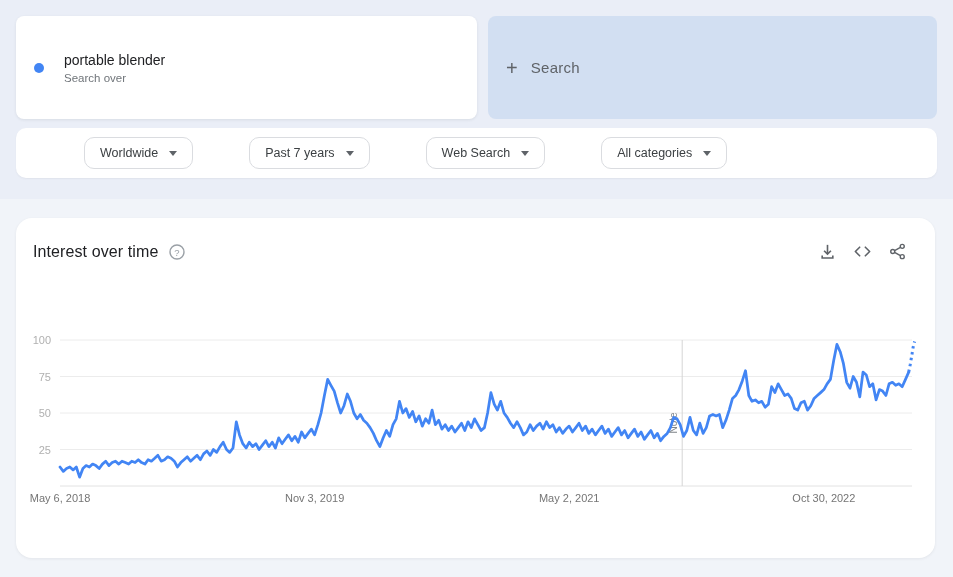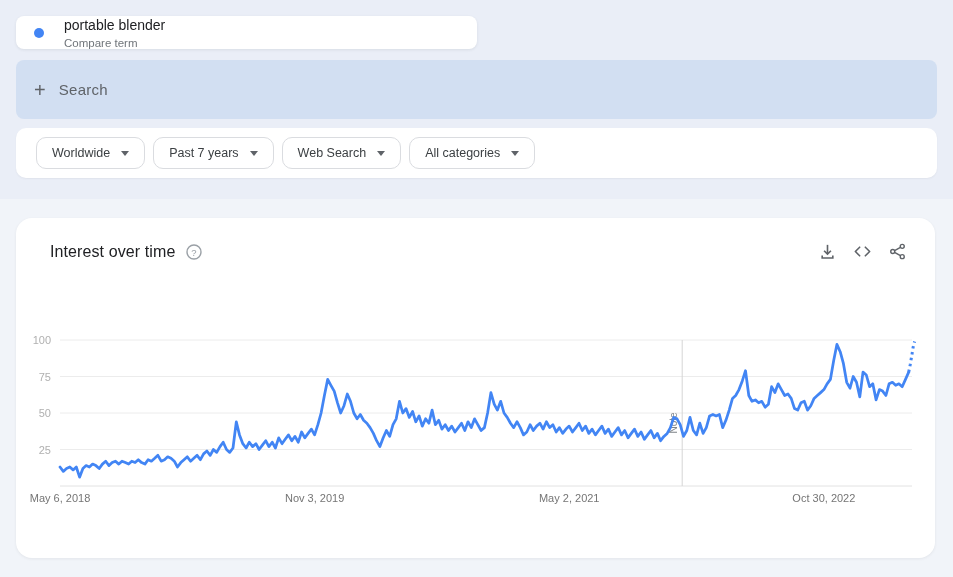--- a/index.html
+++ b/index.html
@@ -4,21 +4,21 @@
 <style>
   * { margin:0; padding:0; box-sizing:border-box; }
   html,body { width:953px; height:577px; }
   body {
     font-family:"Liberation Sans", sans-serif;
     background:#f1f4f9;
     overflow:hidden;
     position:relative;
   }
   .top-section { background:#eaeef7; padding:16px 16px 21px 16px; }
-  .term-row { display:flex; gap:11px; height:103px;flex-direction:column; }
+  .term-row { display:flex; gap:11px; height:103px; }
   .card { border-radius:8px; }
   .search-card {
     width:461px; background:#ffffff;
     box-shadow:0 1px 3px rgba(60,64,67,.10);
     display:flex; align-items:center; padding-left:18px; gap:20px;
   }
   .series-dot { width:10px; height:10px; border-radius:50%; background:#4285f4; flex:none; }
   .term-title { font-size:14px; color:#202124; line-height:18px; }
   .term-sub { font-size:11.5px; color:#70757a; margin-top:3px; }
   .compare-card {
@@ -29,54 +29,54 @@
   .compare-plus { font-size:20px; font-weight:400; line-height:20px; }
   .compare-label { font-size:15px; letter-spacing:.3px; }
   .filter-bar {
     margin-top:9px; height:50px; background:#ffffff; border-radius:10px;
     box-shadow:0 1px 2px rgba(60,64,67,.06);
     display:flex; align-items:center; gap:8px; padding-left:20px;
   }
   .pill {
     height:32px; border:1px solid #dadce0; border-radius:10px;
     display:flex; align-items:center; gap:11px; padding:0 15px;
-    font-size:12.5px; color:#3c4043; background:#fff; cursor:pointer;
+    font-size:12.5px; color:#3c4043; background:#fff; cursor:pointer;margin-left:48px;
   }
   .caret {
     width:0; height:0; flex:none;
     border-left:4px solid transparent; border-right:4px solid transparent;
     border-top:5px solid #5f6368;
   }
   .chart-card {
     position:relative;
     margin:19px 18px 0 16px; height:340px;
     background:#ffffff; border-radius:16px;
     box-shadow:0 1px 3px rgba(60,64,67,.08);
   }
   .chart-header {
     position:relative; z-index:2;
     display:flex; align-items:center;
-    padding:24px 28px 0 34px;
+    padding:24px 28px 0 17px;
   }
   .chart-title { font-size:16px; font-weight:400; color:#202124; letter-spacing:.1px; }
   .help-icon { margin-left:10px; display:flex; cursor:pointer; }
   .chart-actions { margin-left:auto; display:flex; align-items:center; gap:15px; }
   .action-btn { display:flex; cursor:pointer; }
   #chart-svg { position:absolute; left:0; top:0; z-index:1; }
 </style>
 </head>
 <body>
 
 <div class="top-section">
   <div class="term-row">
     <div class="card search-card">
       <span class="series-dot"></span>
       <div>
         <div class="term-title">portable blender</div>
-        <div class="term-sub">Compare term</div>
+        <div class="term-sub">Search over</div>
       </div>
     </div>
     <div class="card compare-card">
       <span class="compare-plus">+</span>
       <span class="compare-label">Search</span>
     </div>
   </div>
 
   <div class="filter-bar">
     <div class="pill">

